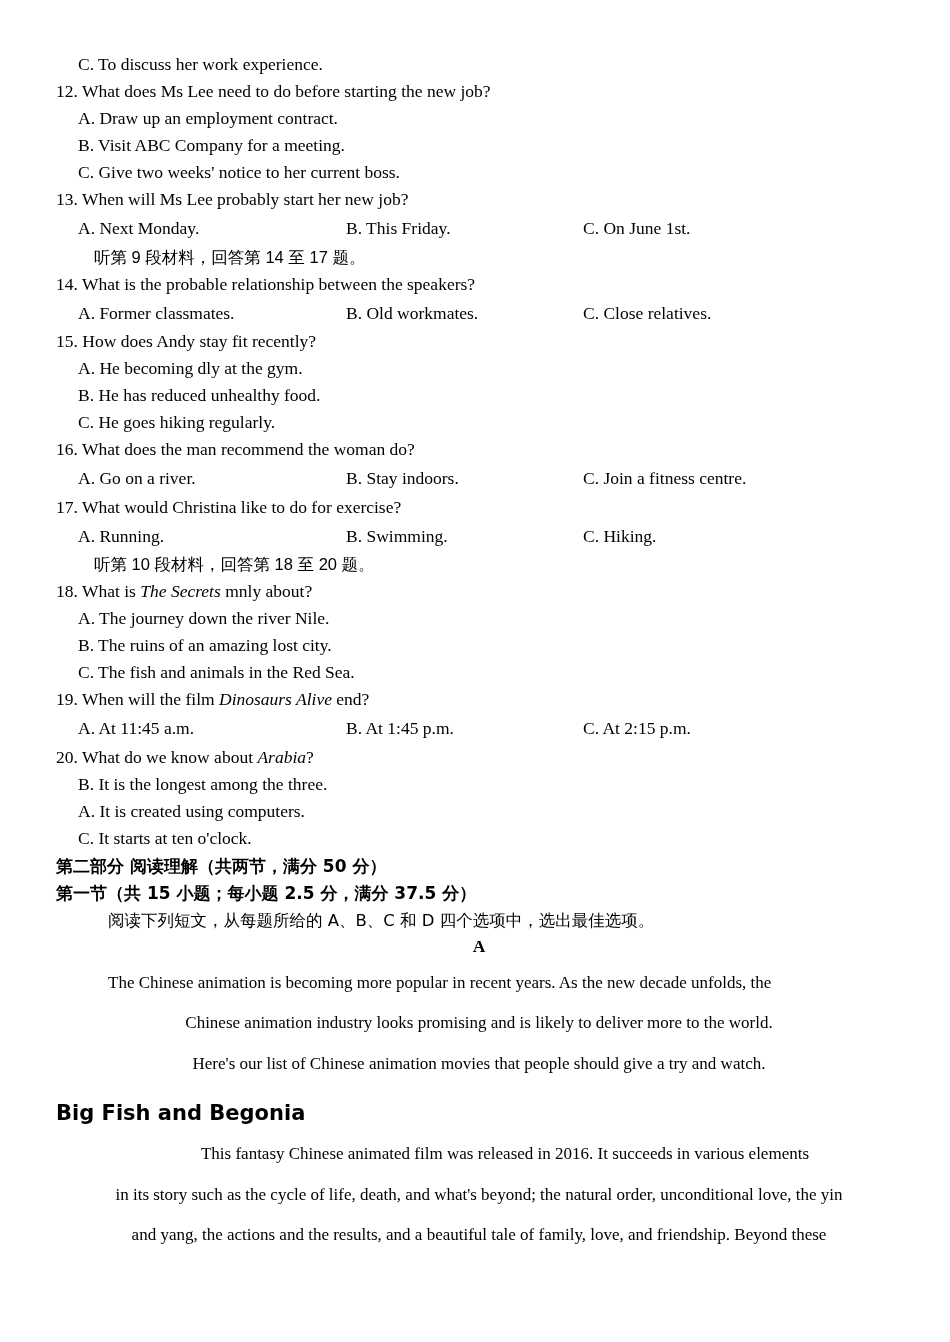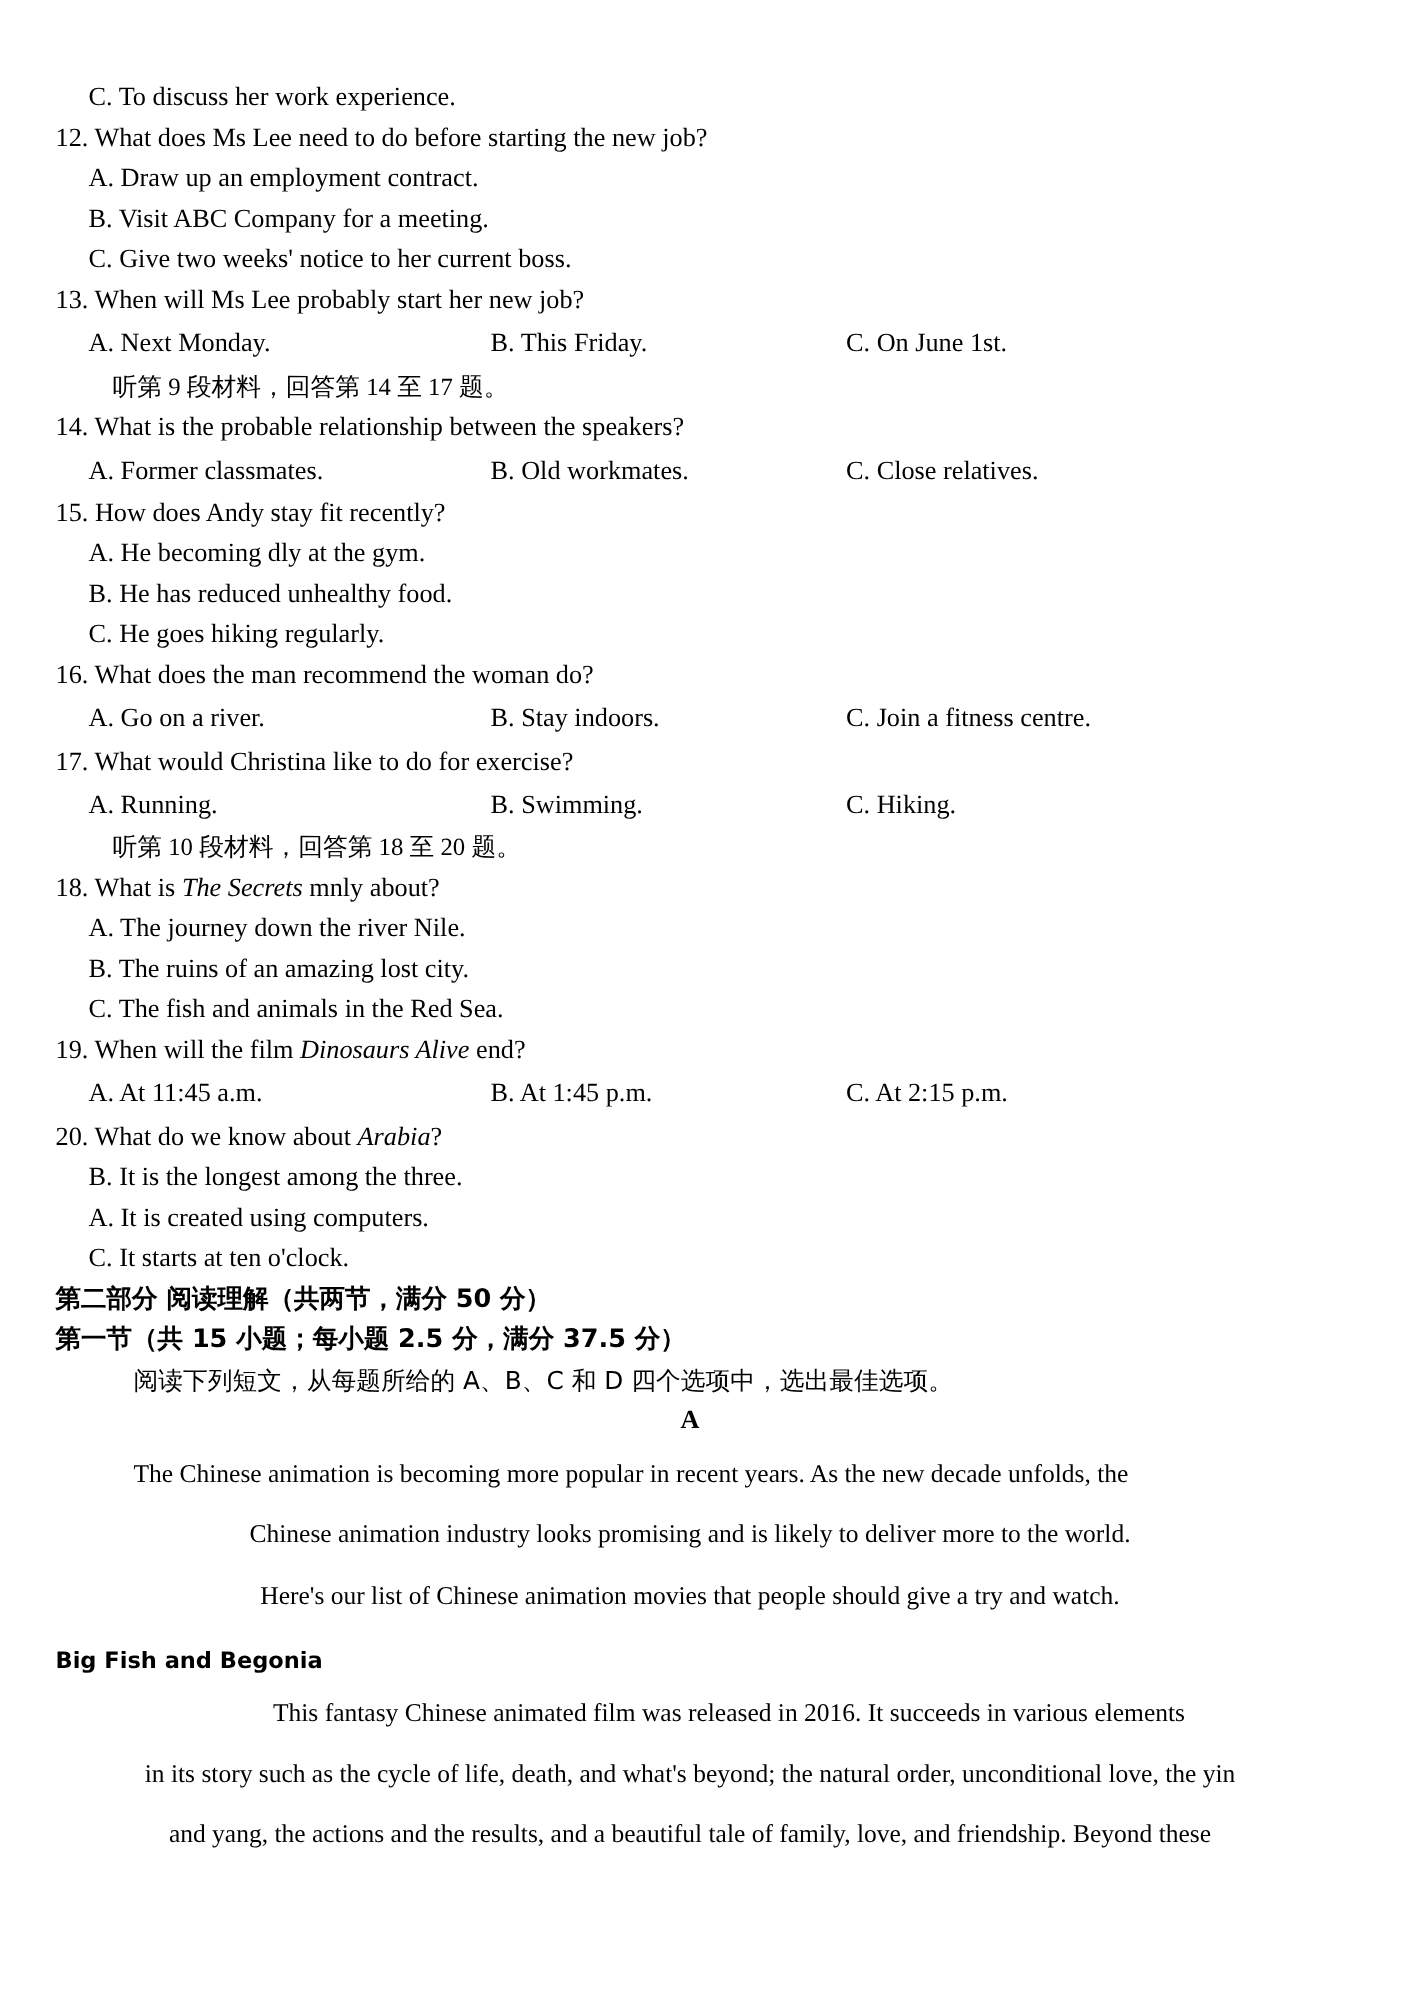--- a/index.html
+++ b/index.html
@@ -17,21 +17,21 @@
   }
   .page {
     position: relative;
     width: 950px;
     height: 1342px;
     padding: 0;
     box-sizing: border-box;
   }
   .content {
     position: absolute;
-    left: 37px;
+    left: 56px;
     top: 56px;
     width: 846px;
   }
 
   
   .q-line {
     line-height: 1.0;
     margin: 0 0 9.5px 0;
     white-space: nowrap;
   }
@@ -51,21 +51,21 @@
     position: absolute;
     top: 0;
     white-space: nowrap;
   }
   .op-a { left: 22px; }
   .op-b { left: 290px; }
   .op-c { left: 527px; }
 
   .cn-inst {
     margin-left: 38px;
-    font-family: Liberation Serif, serif;
+    font-family: Liberation Sans, sans-serif;
     font-size: 16.5px;
   }
   .cn-inst-wrap {
     margin: 0 0 9.5px 0;
     line-height: 1.0;
   }
 
   em.ital { font-style: italic; }
 
   
@@ -104,21 +104,21 @@
     line-height: 2.38;
     margin: 0;
     font-size: 17px;
   }
   .para.first {
     text-indent: 52px;
   }
   .para-title {
     font-weight: bold;
     font-family: "DejaVu Sans", "Liberation Serif", serif;
-    font-size: 15px;
+    font-size: 21px;
     margin: 8px 0 0 0;
     line-height: 2.0;
   }
   .para2 {
     text-align: center;
     line-height: 2.38;
     margin: 0;
     font-size: 17px;
   }
   .para2.first { text-indent: 52px; }

